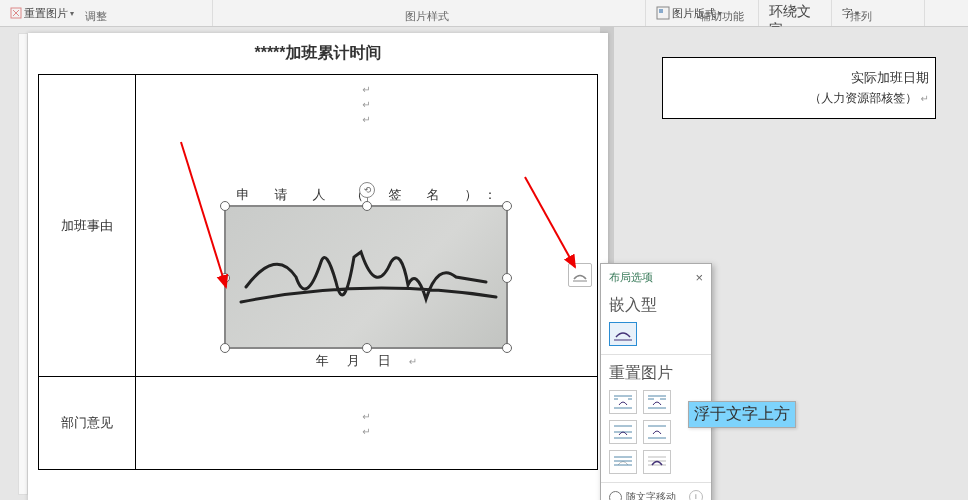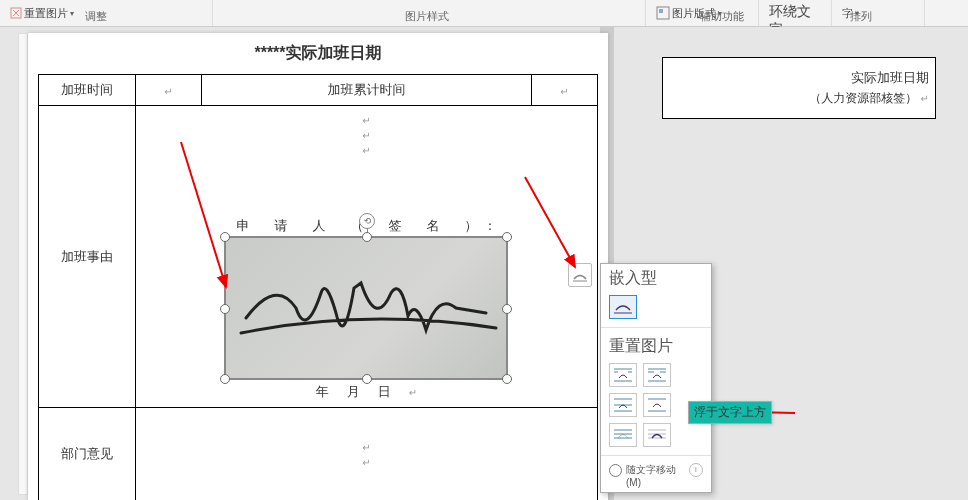--- a/index.html
+++ b/index.html
@@ -40,21 +40,21 @@
 .popup-head{display:flex;justify-content:space-between;align-items:center;padding:6px 8px;color:#337755;font-size:11px}
 .popup-close{color:#666;cursor:pointer;font-size:13px}
 .popup-sec{padding:4px 8px 2px;color:#555;font-size:16px}
 .wrap-grid{display:flex;flex-wrap:wrap;gap:6px;padding:4px 8px}
 .wic{width:26px;height:22px;border:1px solid #c8c8c8;background:#fff;display:flex;align-items:center;justify-content:center;cursor:pointer;position:relative}
 .wic.sel{border-color:#2a8dd4;background:#e8f1fa}
 .wic svg{width:22px;height:18px}
 .radio-row{display:flex;align-items:flex-start;gap:4px;padding:3px 8px;font-size:10px;color:#555;line-height:1.3}
 .radio-row input{margin:1px 0 0}
 .info{width:12px;height:12px;border:1px solid #bbb;border-radius:50%;font-size:8px;color:#888;text-align:center;line-height:12px;margin-left:2px;flex-shrink:0}
-.tooltip{position:absolute;background:#14b8a6;border:1px solid #aaa;padding:2px 5px;font-size:12px;color:#333;top:374px;left:688px;white-space:nowrap;z-index:11;box-shadow:1px 1px 3px rgba(0,0,0,.15)}
+.tooltip{position:absolute;background:#7dd3fc;border:1px solid #aaa;padding:2px 5px;font-size:16px;color:#333;top:374px;left:688px;white-space:nowrap;z-index:11;box-shadow:1px 1px 3px rgba(0,0,0,.15)}
 .ruler-v{position:absolute;left:18px;top:6px;width:8px;height:460px;background:#f8f8f8;border:1px solid #ddd}
 .edge{position:absolute;top:0;bottom:0;right:354px;width:14px;background:#ccc}
 hr.sep{border:none;border-top:1px solid #e0e0e0;margin:4px 0}
 </style>
 </head>
 <body>
 
 <div class="ribbon">
   <div class="ribbon-group" style="width:200px">
     <span class="ribbon-btn">
@@ -98,29 +98,23 @@
   <span class="ribbon-label rl3">辅助功能</span>
   <span class="ribbon-label rl4">排列</span>
 </div>
 
 <div class="workspace">
   <div class="doc-area">
     <div class="ruler-v"></div>
     <div class="edge"></div>
 
     <div class="page">
-      <div class="doc-title">*****实际加班日期</div>
+      <div class="doc-title">*****加班累计时间</div>
       <table class="form">
         <tbody>
-        <tr>
-          <td>加班时间</td>
-          <td><span class="pcm">↵</span></td>
-          <td>加班累计时间</td>
-          <td><span class="pcm">↵</span></td>
-        </tr>
         <tr>
           <td>加班事由</td>
           <td colspan="3" class="sig-cell">
             <div><span class="pcm">↵</span></div>
             <div><span class="pcm">↵</span></div>
             <div><span class="pcm">↵</span></div>
             <div class="sig-label"><span>申　请　人　（　签　名　）</span><span class="sig-colon">：</span></div>
             <div class="sig-img">
               <svg viewBox="0 0 280 140">
                 <path d="M20 80 Q 50 40 70 70 Q 80 100 95 55 Q 100 40 110 75 Q 118 110 128 50 L135 45 Q 150 90 165 55 Q 175 40 182 78 Q 190 60 200 92 Q 212 55 230 70 L260 75 M15 95 Q 140 70 270 90" stroke="#222" stroke-width="3" fill="none" stroke-linecap="round"></path>
@@ -163,20 +157,24 @@
     </div>
 
     <div class="layout-btn">
       <svg width="16" height="14">
           <path d="M2 11 Q8 4 14 11" stroke="#888" fill="none" stroke-width="1.5"></path>
           <line x1="1" y1="13" x2="15" y2="13" stroke="#888"></line>
         </svg>
     </div>
 
     <div class="popup">
+      <div class="popup-head">
+        <span>布局选项</span>
+        <span class="popup-close">×</span>
+      </div>
       <div class="popup-sec">嵌入型</div>
       <div class="wrap-grid">
         <div class="wic sel">
             <svg>
               <path d="M4 12 Q11 4 18 12" stroke="#437" fill="none" stroke-width="1.5"></path>
               <line x1="2" y1="15" x2="20" y2="15" stroke="#437"></line>
             </svg>
           </div>
       </div>
       <hr class="sep">

